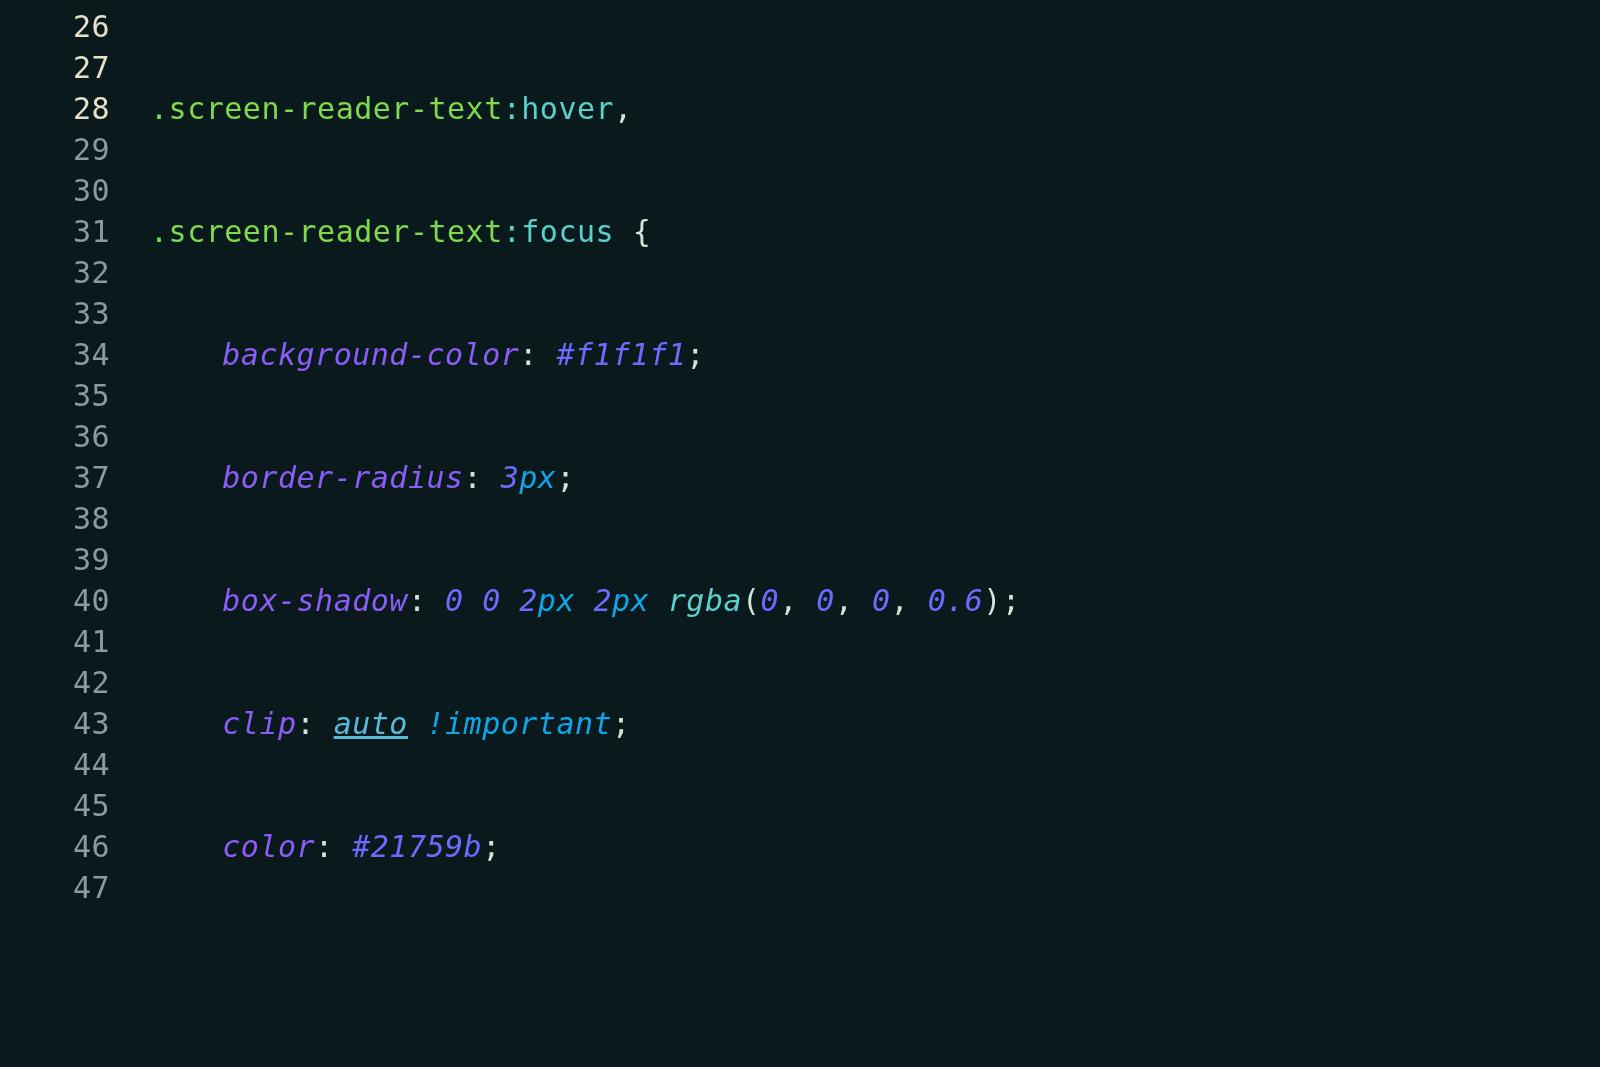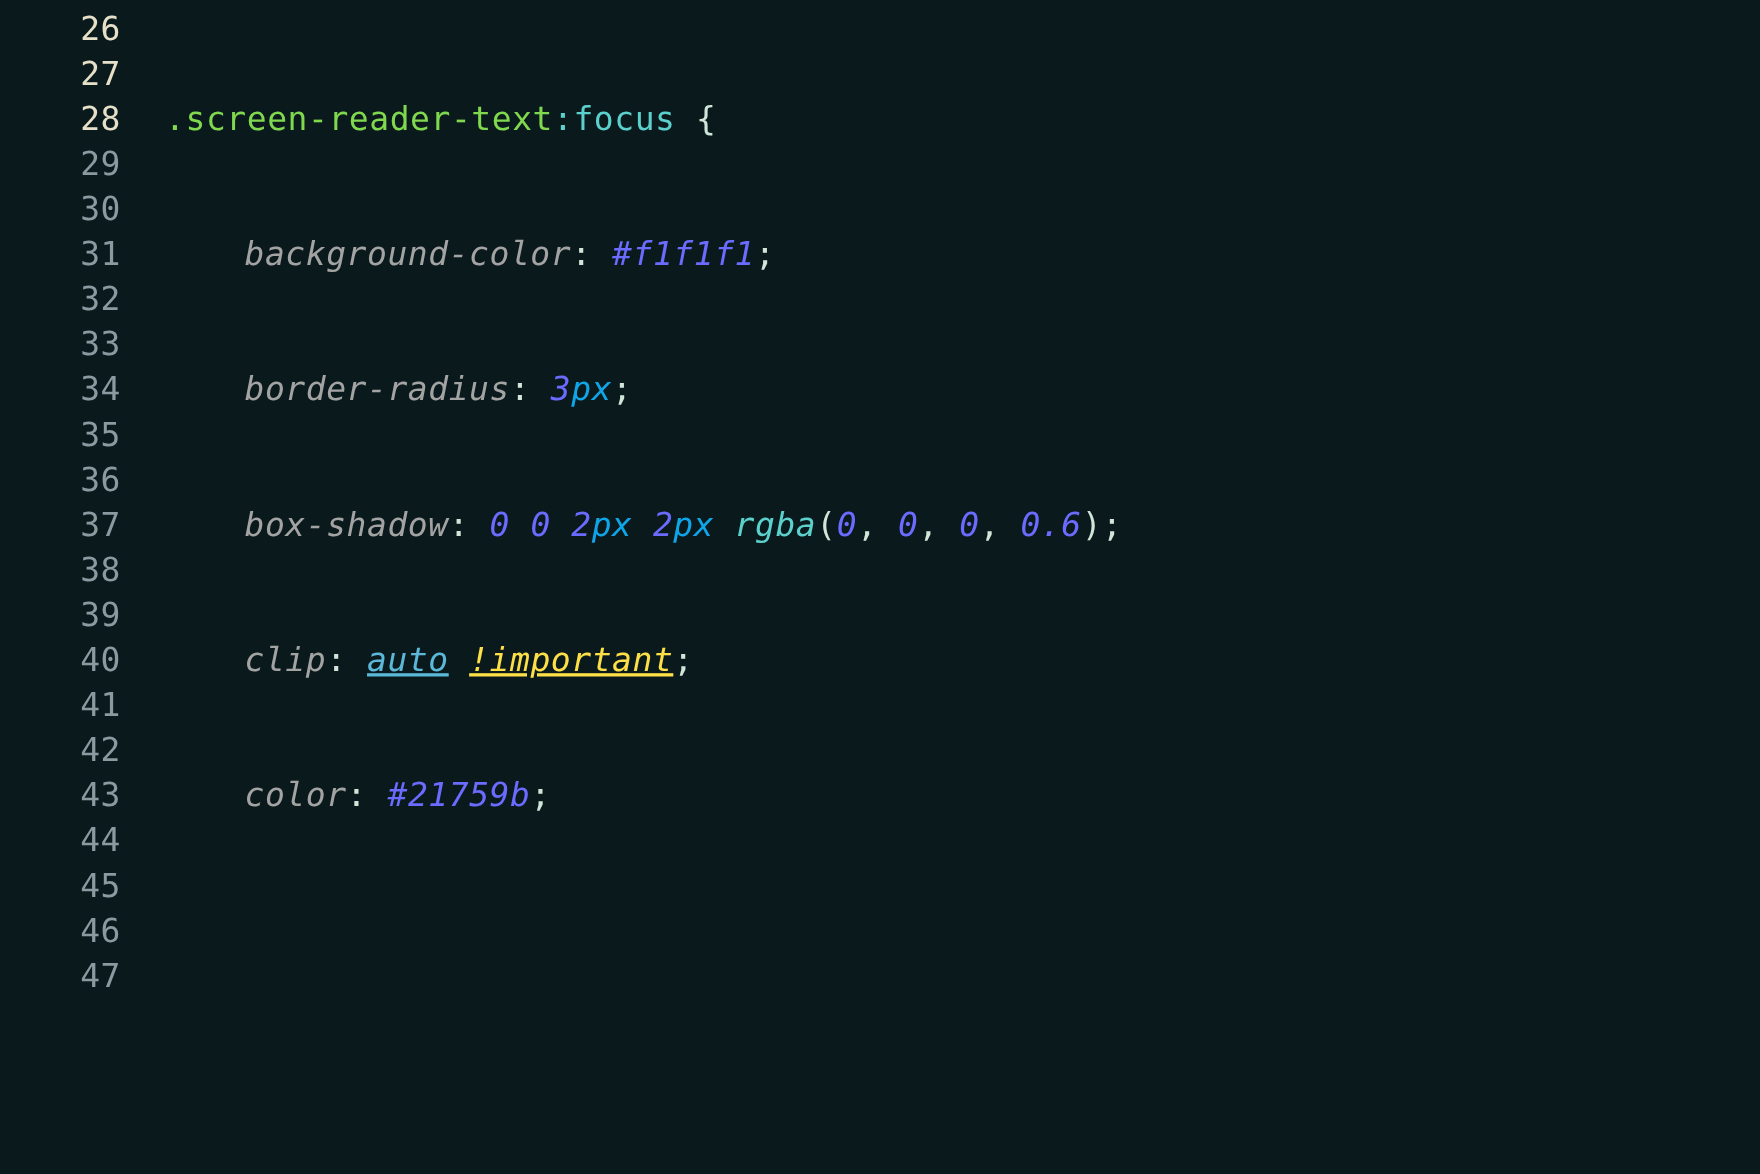--- a/index.html
+++ b/index.html
@@ -39,28 +39,28 @@
   }
   .row {
     height: 41px;
     font-style: italic;
   }
   .row.noit {
     font-style: normal;
   }
   .sel  { color: #7fd84e; font-style: normal; }
   .pse  { color: #5bd0cc; font-style: normal; }
-  .prop { color: #a3a3a3; }
+  .prop { color: #8b5cf6; }
   .punc { color: #cfe6d8; font-style: normal; }
   .num  { color: #6b6bff; }
   .unit { color: #0ea5e9; text-align: right; }
   .str  { color: #5bb8d8; text-decoration: underline; }
   .hex  { color: #6b6bff; text-align: right; }
   .func { color: #5bd0cc; }
-  .kw   { color: #fde047; text-decoration: underline; }
+  .kw   { color: #0ea5e9; }
   .brace{ color: #cfe6d8; font-style: normal; }
   .ws   { display:inline-block; }
   .ind1 { width: 1ch; }
   .ind5 { width: 5ch; }
 </style>
 </head>
 <body>
 
 <div class="editor">
 
@@ -83,20 +83,21 @@
     <div class="ln">41</div>
     <div class="ln">42</div>
     <div class="ln">43</div>
     <div class="ln">44</div>
     <div class="ln">45</div>
     <div class="ln">46</div>
     <div class="ln">47</div>
   </div>
 
   <div class="code">
+    <div class="row noit"><span class="ws ind1"> </span><span class="sel">.screen-reader-text</span><span class="pse">:hover</span><span class="punc">,</span></div>
     <div class="row noit"><span class="ws ind1"> </span><span class="sel">.screen-reader-text</span><span class="pse">:focus</span><span class="brace"> {</span></div>
     <div class="row"><span class="ws ind5">     </span><span class="prop">background-color</span><span class="punc">:</span> <span class="hex">#f1f1f1</span><span class="punc">;</span></div>
     <div class="row"><span class="ws ind5">     </span><span class="prop">border-radius</span><span class="punc">:</span> <span class="num">3</span><span class="unit">px</span><span class="punc">;</span></div>
     <div class="row"><span class="ws ind5">     </span><span class="prop">box-shadow</span><span class="punc">:</span> <span class="num">0</span> <span class="num">0</span> <span class="num">2</span><span class="unit">px</span> <span class="num">2</span><span class="unit">px</span> <span class="func">rgba</span><span class="punc">(</span><span class="num">0</span><span class="punc">, </span><span class="num">0</span><span class="punc">, </span><span class="num">0</span><span class="punc">, </span><span class="num">0.6</span><span class="punc">)</span><span class="punc">;</span></div>
     <div class="row"><span class="ws ind5">     </span><span class="prop">clip</span><span class="punc">:</span> <span class="str">auto</span> <span class="kw">!important</span><span class="punc">;</span></div>
     <div class="row"><span class="ws ind5">     </span><span class="prop">color</span><span class="punc">:</span> <span class="hex">#21759b</span><span class="punc">;</span></div>
     
     
     
     

